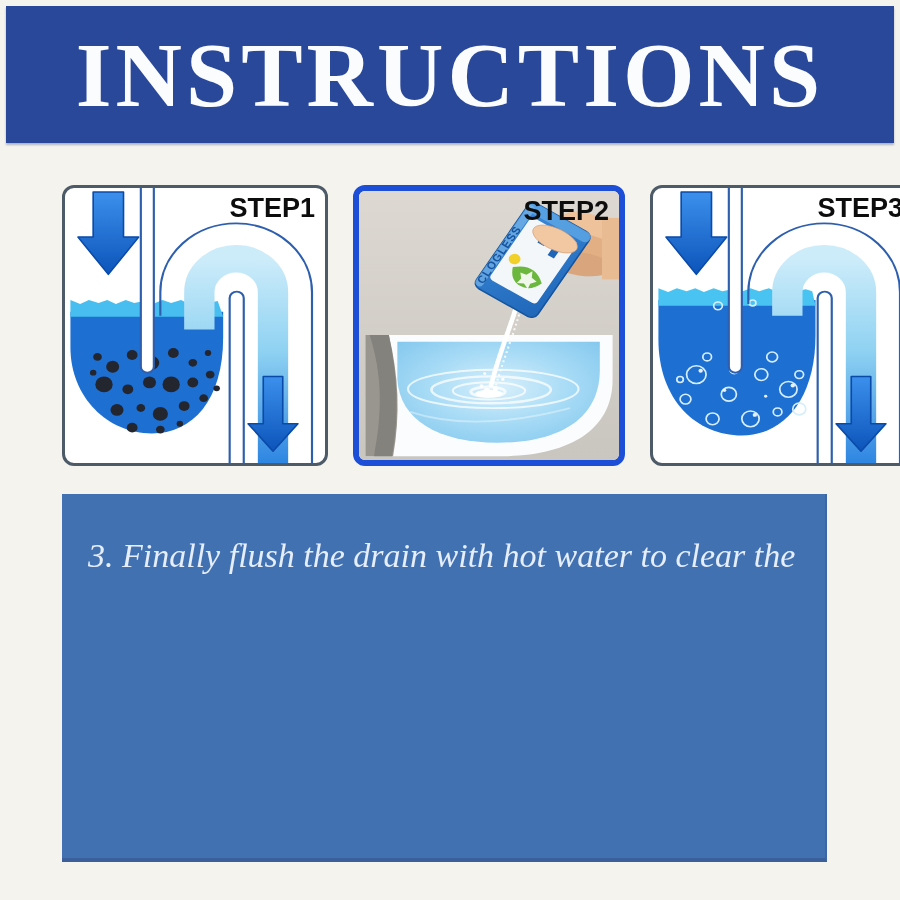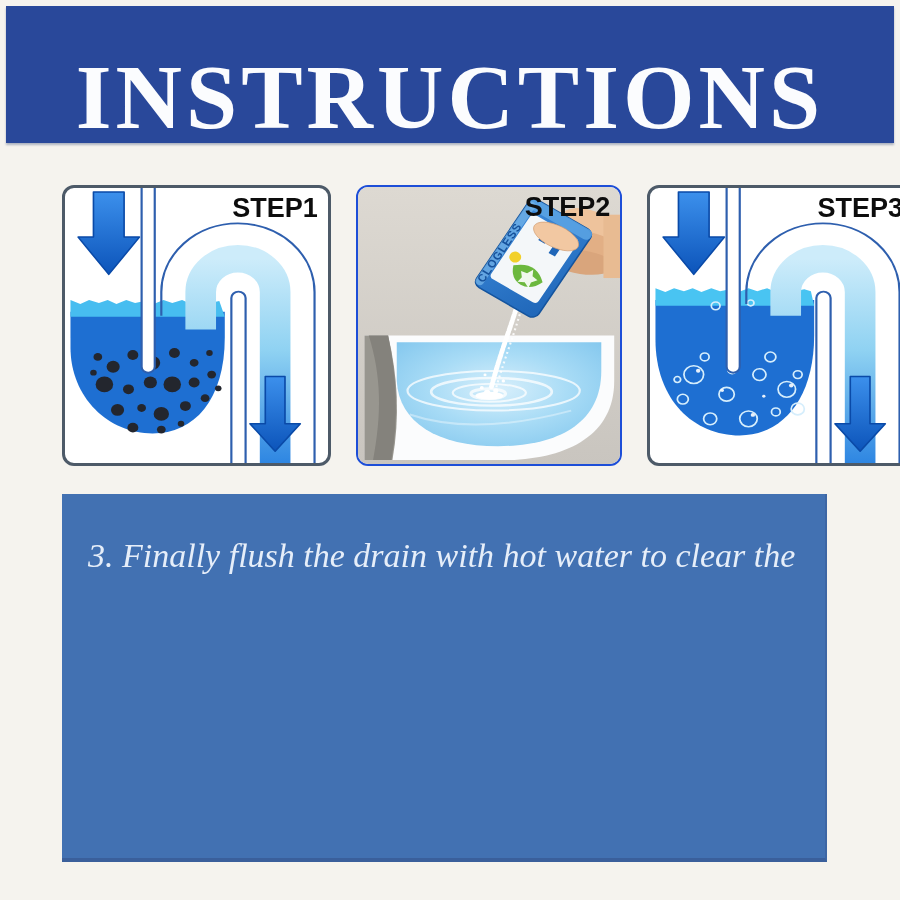--- a/index.html
+++ b/index.html
@@ -4,38 +4,38 @@
 <style>
   html,body{margin:0;padding:0;background:#e9e7e2;}
   #stage{
     position:relative;width:900px;height:900px;margin:0 auto;
     background:#f5f3ee;overflow:hidden;
     font-family:"Liberation Sans",sans-serif;
   }
   
   #banner{
     position:absolute;top:6px;left:6px;right:6px;height:137px;
-    background:#29489a;display:flex;align-items:flex-end;justify-content:center;
+    background:#29489a;display:flex;align-items:center;justify-content:center;
     box-shadow:0 2px 2px rgba(40,60,110,.35);
   }
   #banner h1{
     margin:0;font-family:"Liberation Serif",serif;font-weight:bold;
     font-size:92px;letter-spacing:4px;color:#fbfcfe;line-height:1;
   }
   
   #panels{
     position:absolute;top:185px;left:62px;width:854px;height:281px;
     display:flex;gap:25px;
   }
   .panel{
     position:relative;flex:1;height:100%;background:#ffffff;
     border-radius:12px;box-sizing:border-box;overflow:hidden;
   }
   .panel.pipe{border:3px solid #4d5a68;}
-  .panel.photo{border:2px solid #1d4ed8;}
+  .panel.photo{border:6px solid #1d4ed8;}
   .panel svg{position:absolute;inset:0;width:100%;height:100%;}
   .step-label{
     position:absolute;top:5px;right:10px;z-index:5;
     font-family:"Liberation Sans",sans-serif;font-weight:900;
     font-size:27px;color:#0d0d0d;letter-spacing:0px;
   }
   
   #instruction-box{
     position:absolute;top:494px;left:62px;width:765px;height:368px;
     background:#4271b2;box-sizing:border-box;

